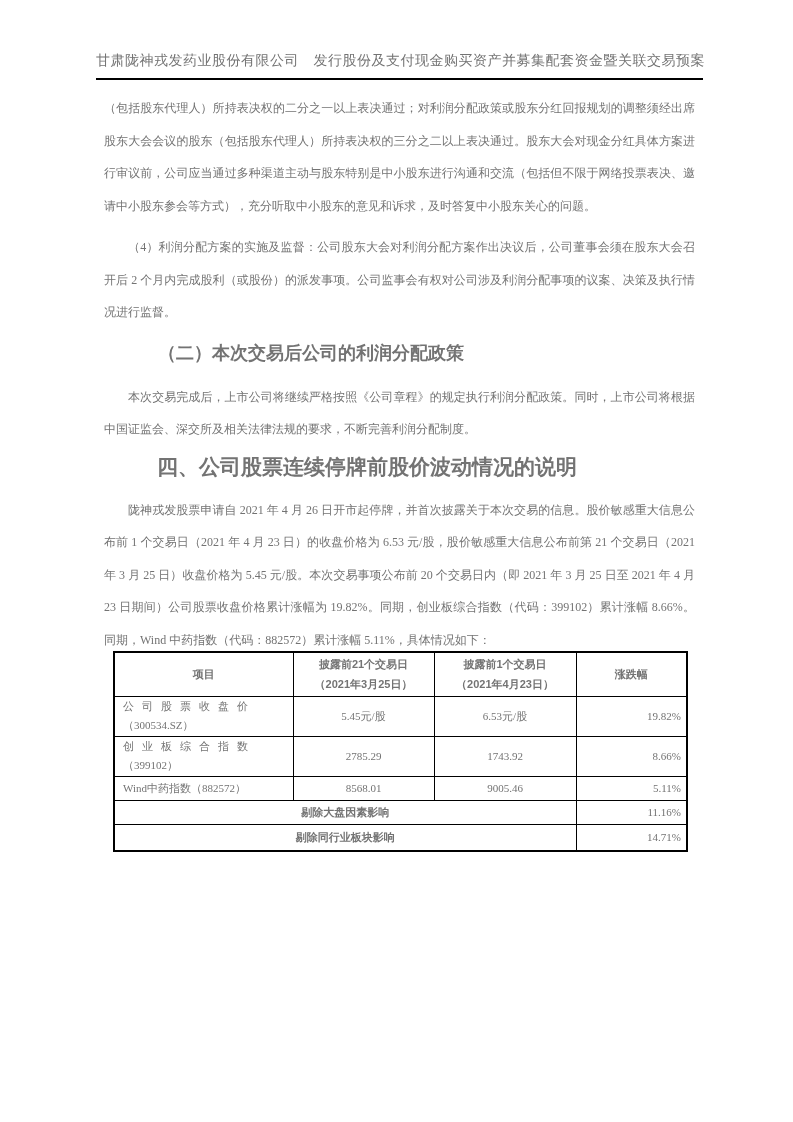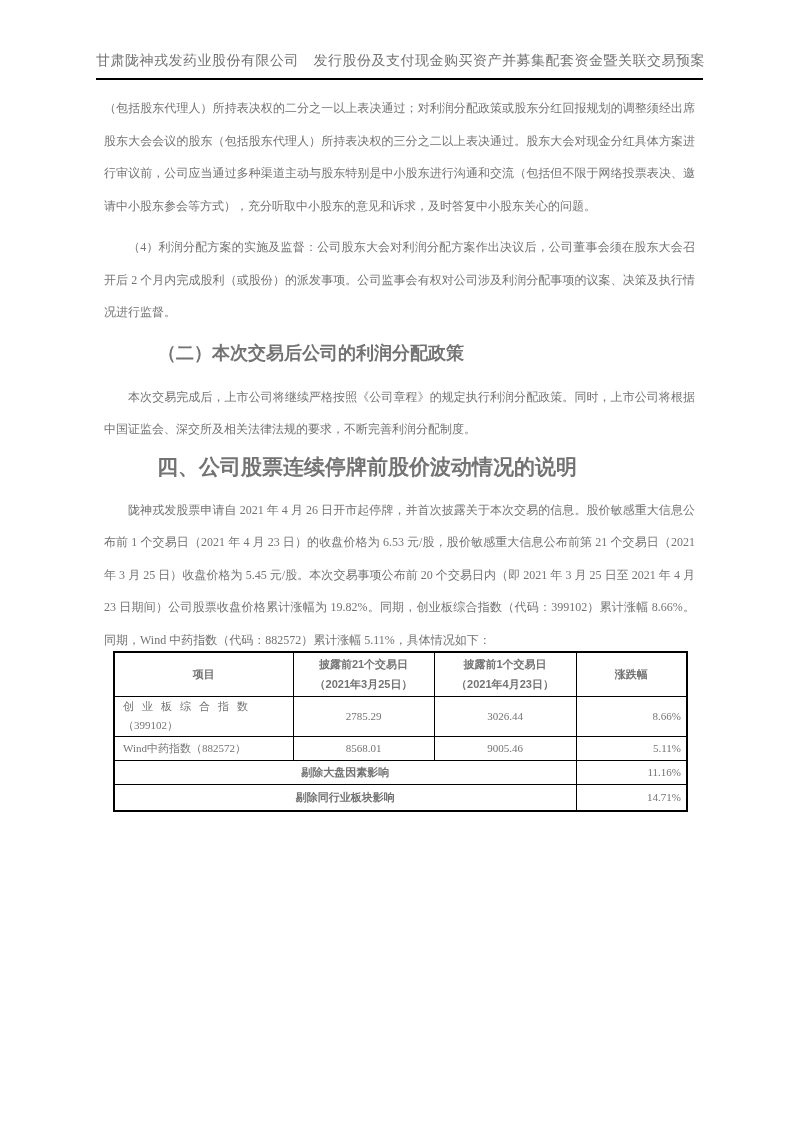--- a/index.html
+++ b/index.html
@@ -131,28 +131,37 @@
           </td>
           <td>
             <div>披露前1个交易日</div>
             <div>（2021年4月23日）</div>
           </td>
           <td>
             <div>涨跌幅</div>
           </td>
         </tr>
 
+        <tr style="height:40px">
+          <td class="cell-item">
+            <div class="spread">公司股票收盘价</div>
+            <div>（300534.SZ）</div>
+          </td>
+          <td class="cell-val">5.45元/股</td>
+          <td class="cell-val">6.53元/股</td>
+          <td class="cell-pct">19.82%</td>
+        </tr>
 
         <tr style="height:40px">
           <td class="cell-item">
             <div class="spread">创业板综合指数</div>
             <div>（399102）</div>
           </td>
           <td class="cell-val">2785.29</td>
-          <td class="cell-val">3026.44</td>
+          <td class="cell-val">1743.92</td>
           <td class="cell-pct">8.66%</td>
         </tr>
 
         <tr style="height:24px">
           <td class="cell-item">Wind中药指数（882572）</td>
           <td class="cell-val">8568.01</td>
           <td class="cell-val">9005.46</td>
           <td class="cell-pct">5.11%</td>
         </tr>
 

